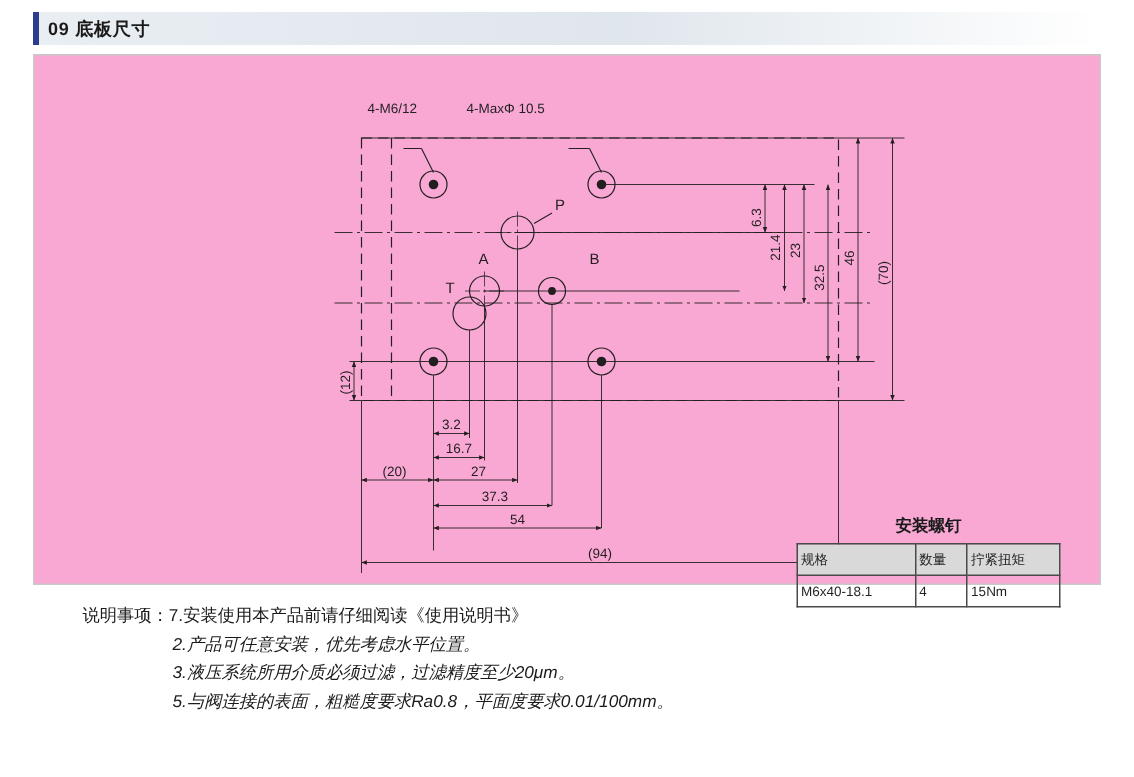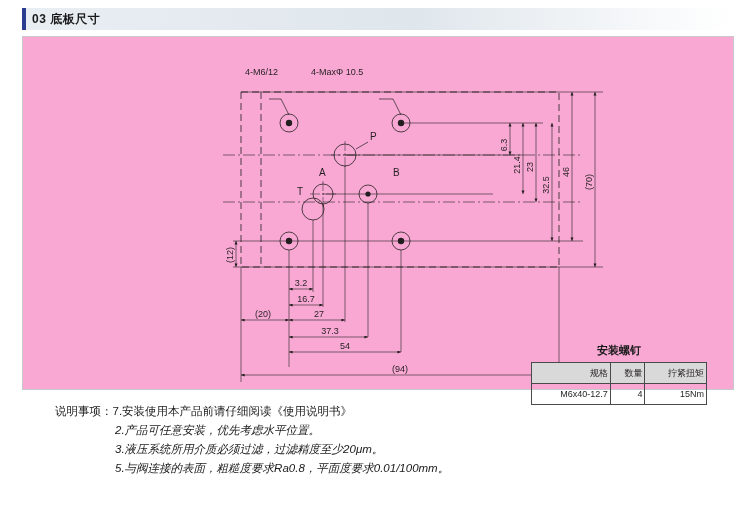--- a/index.html
+++ b/index.html
@@ -32,42 +32,42 @@
   
   .screw-table{
     position:absolute;left:508px;top:306px;width:176px;
     border-collapse:collapse;font-size:9px;
   }
   .screw-table caption{
     caption-side:top;text-align:center;font-size:11px;font-weight:bold;
     padding-bottom:4px;color:#1a1a1a;
   }
   .screw-table th,.screw-table td{
-    border:1px solid #4a4a4a;text-align:right;padding:3px 2px;height:14px;
+    border:1px solid #4a4a4a;text-align:left;padding:3px 2px;height:14px;
     font-weight:normal;
   }
   .screw-table thead th{background:#d9d9d9;}
   
   .notes{
     position:absolute;left:55px;top:402px;width:660px;
     font-size:11.5px;line-height:19px;color:#1a1a1a;text-align:center;
   }
   .notes .nrow{display:flex;}
   .notes .nlabel{white-space:nowrap;}
   .notes .nitem{white-space:nowrap;}
   .notes .nindent{padding-left:60px;font-style:italic;}
   
   svg text{font-family:"Liberation Sans", sans-serif;fill:#231f20;}
 </style>
 </head>
 <body>
 
 <div class="header">
   <div class="header-bar"></div>
-  <div class="header-title">03 底板尺寸</div>
+  <div class="header-title">09 底板尺寸</div>
 </div>
 
 <div class="frame">
   <svg class="canvas" viewBox="0 0 710 352">
     <defs>
       <marker id="ar" markerWidth="7" markerHeight="7" refX="6" refY="2.5" orient="auto">
         <path d="M0,0 L6,2.5 L0,5 z" fill="#231f20"></path>
       </marker>
       <marker id="arl" markerWidth="7" markerHeight="7" refX="0" refY="2.5" orient="auto">
         <path d="M6,0 L0,2.5 L6,5 z" fill="#231f20"></path>
@@ -186,21 +186,21 @@
     <caption>安装螺钉</caption>
     <thead>
       <tr>
         <th>规格</th>
         <th>数量</th>
         <th>拧紧扭矩</th>
       </tr>
     </thead>
     <tbody>
       <tr>
-        <td>M6x40-12.7</td>
+        <td>M6x40-18.1</td>
         <td>4</td>
         <td>15Nm</td>
       </tr>
     </tbody>
   </table>
 </div>
 
 <div class="notes">
   <div class="nrow">
     <span class="nlabel">说明事项：</span>

